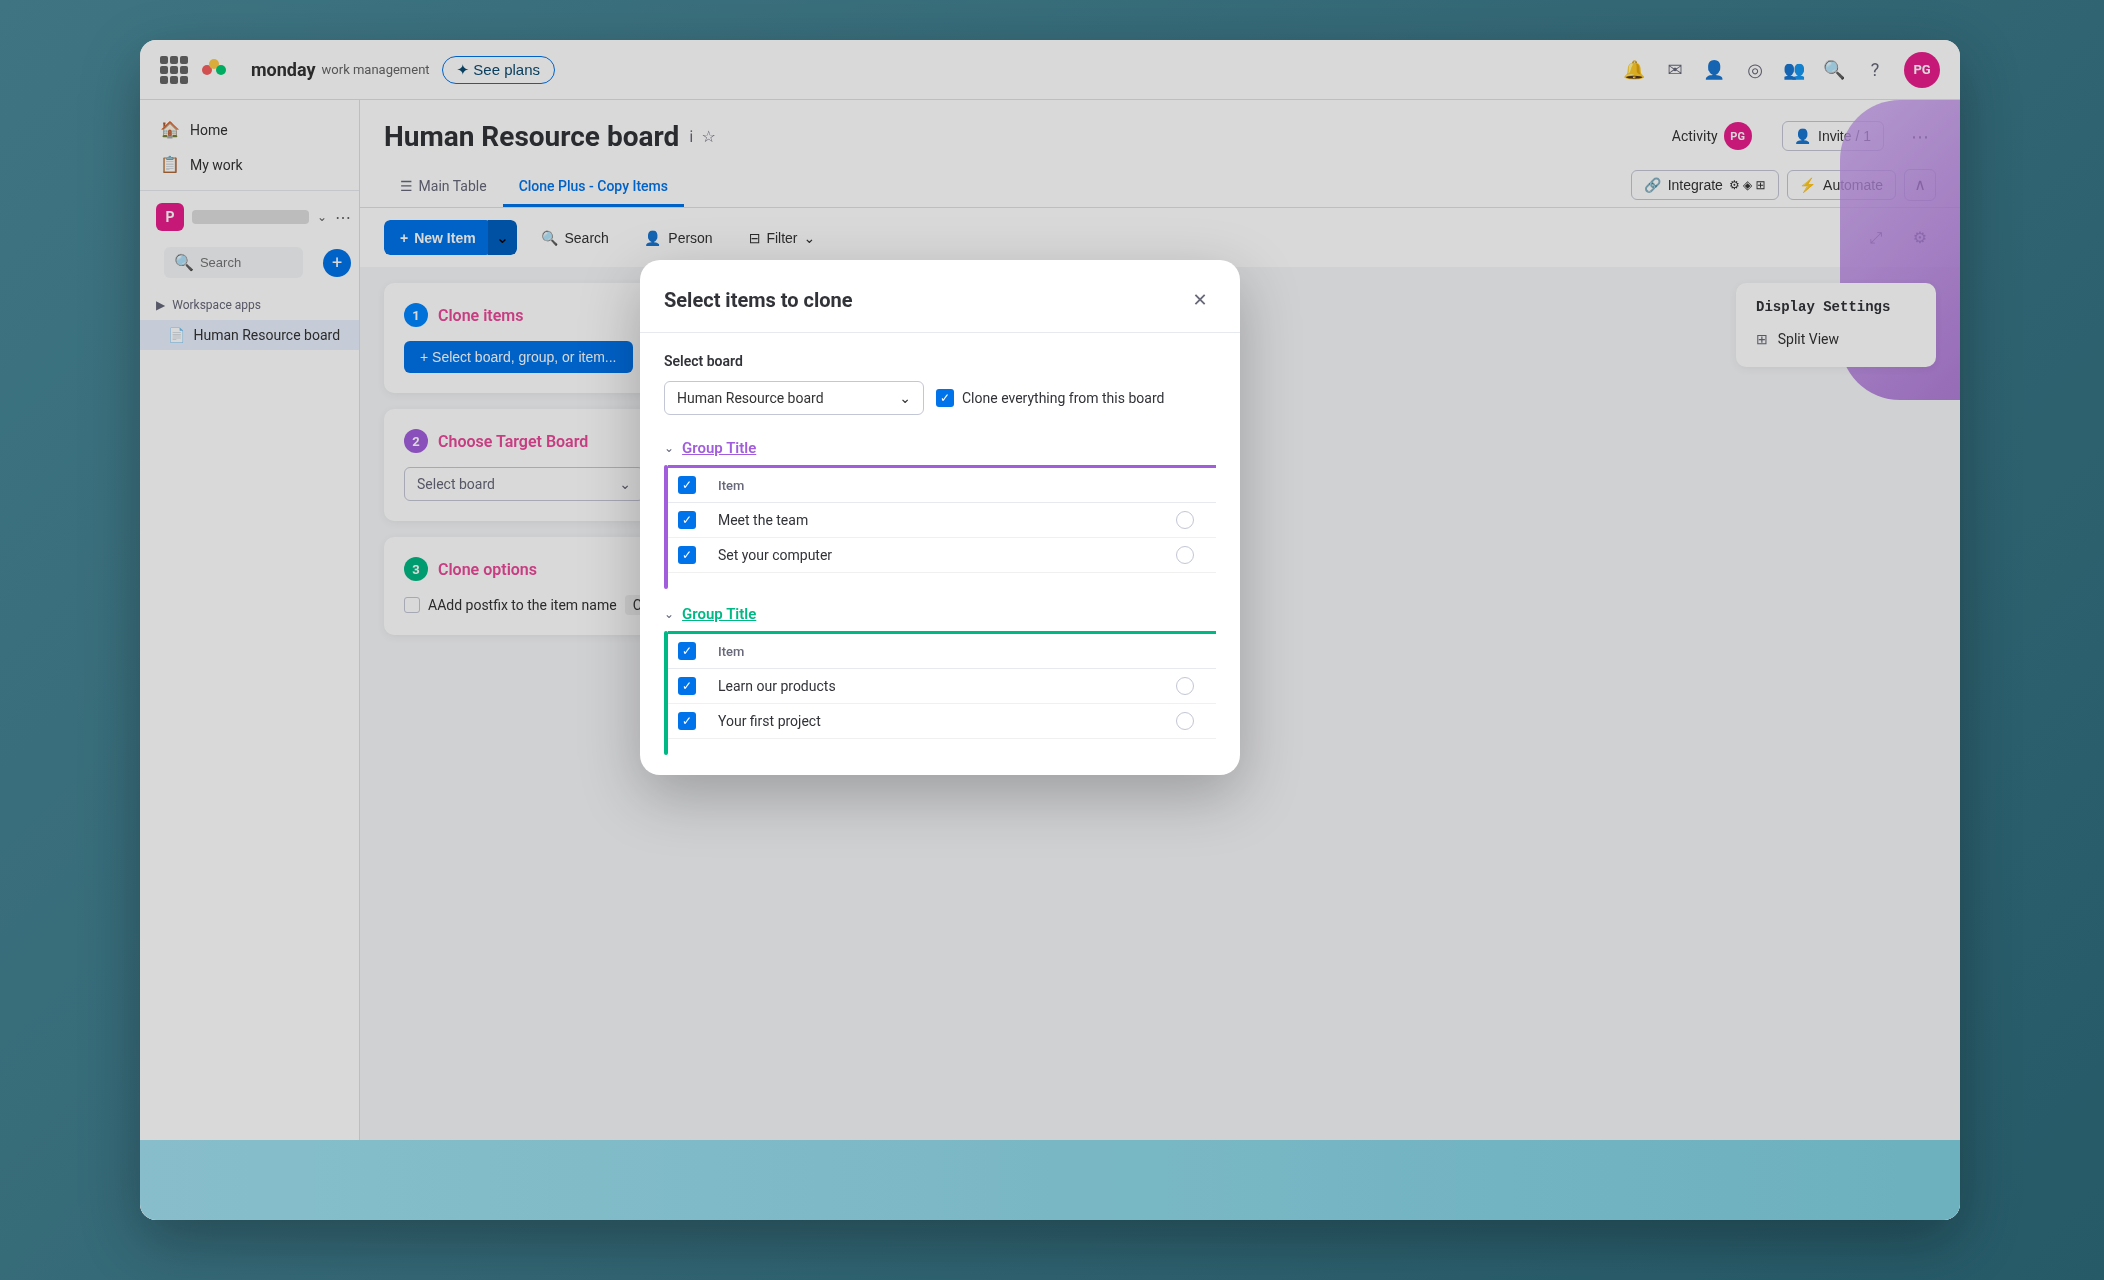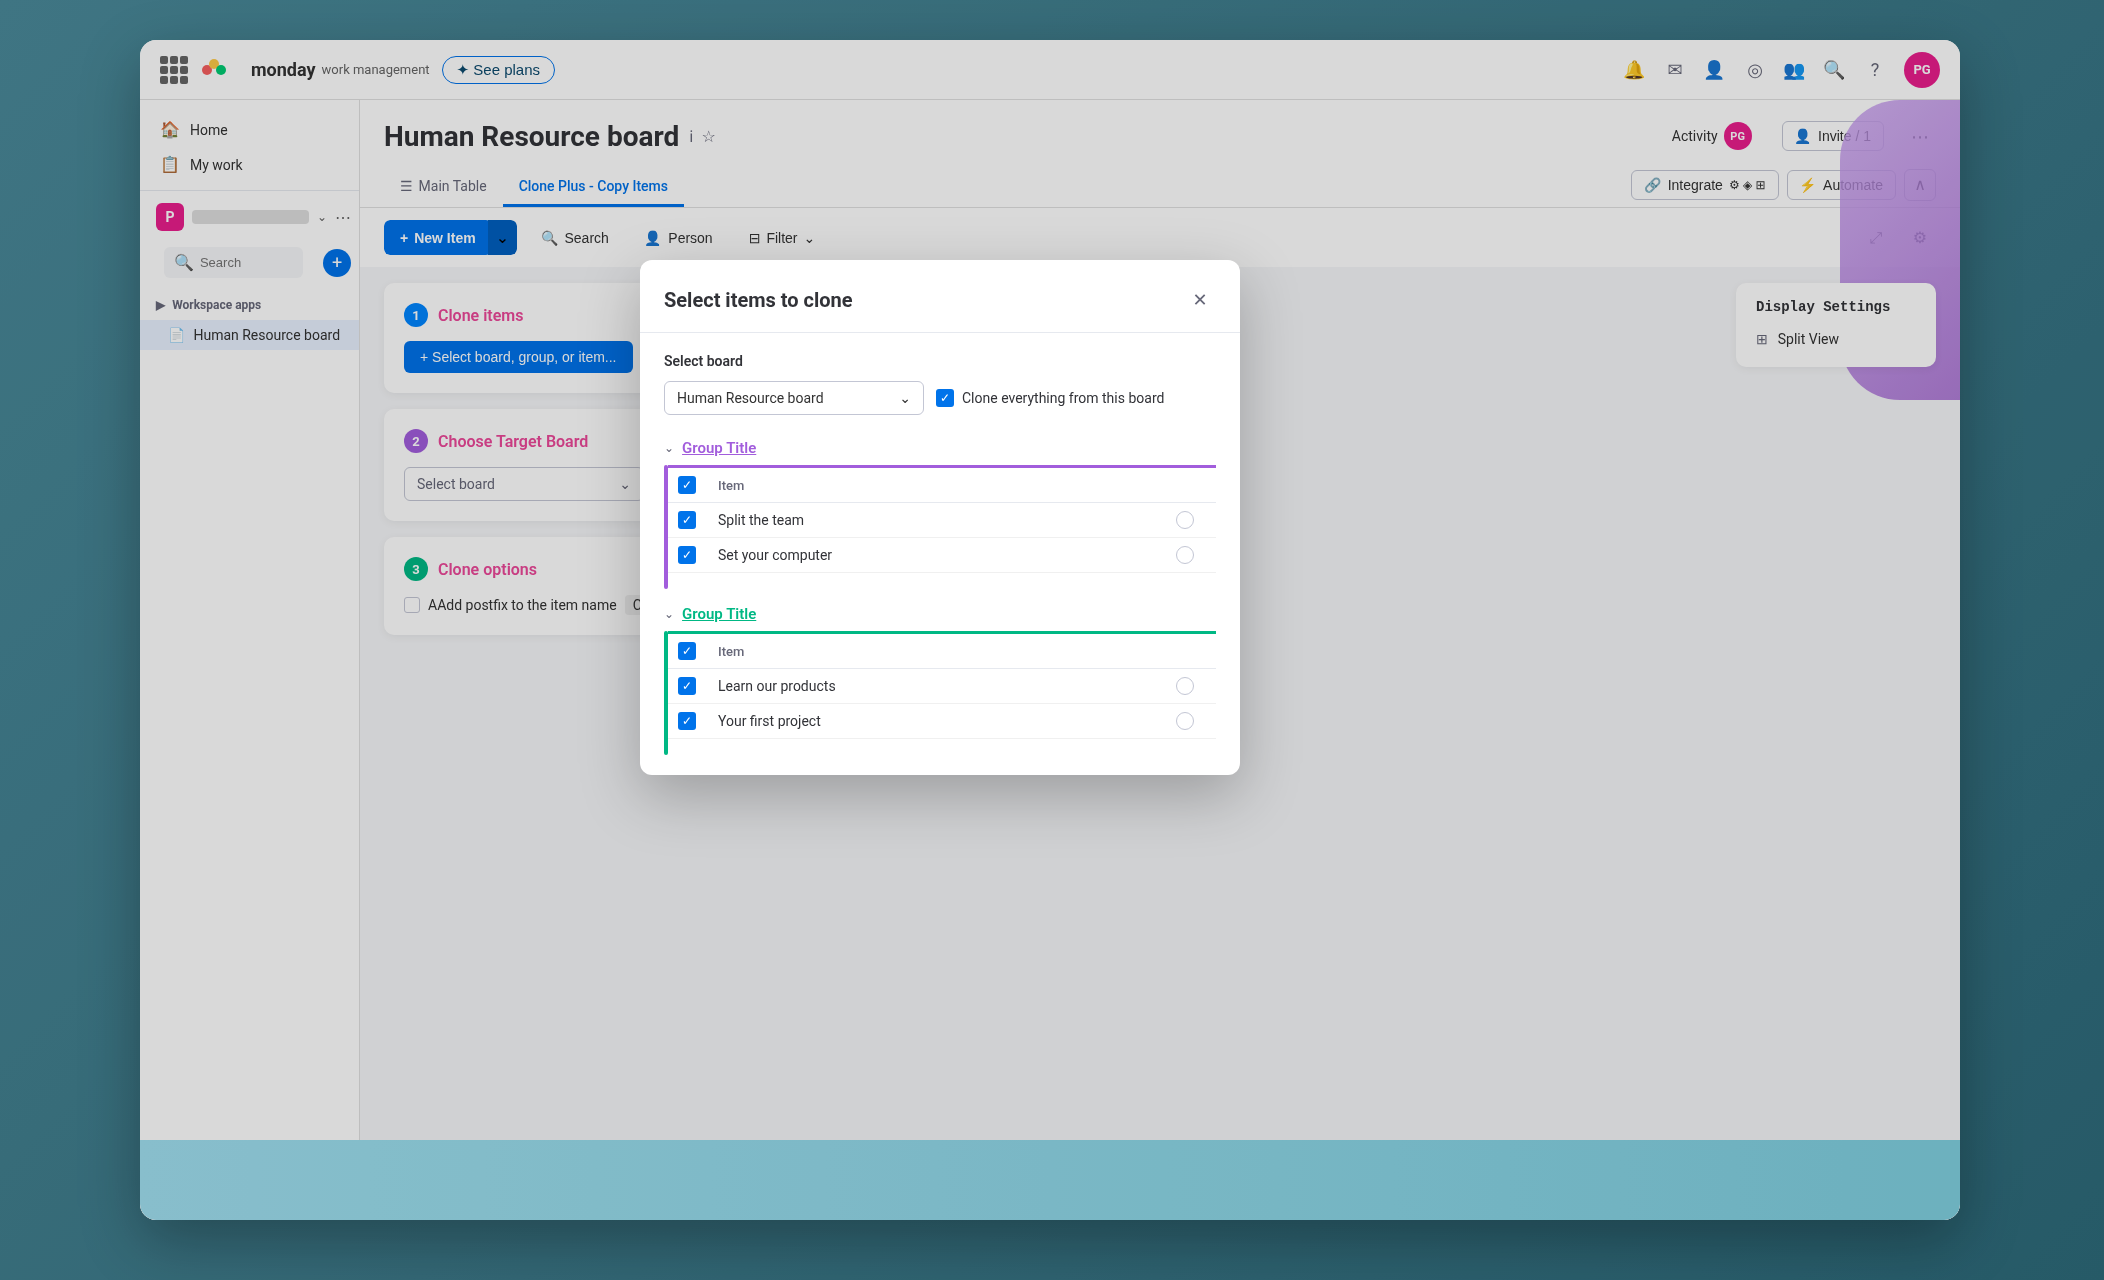--- a/index.html
+++ b/index.html
@@ -206,21 +206,21 @@
       align-items: center;
       justify-content: center;
       cursor: pointer;
       flex-shrink: 0;
     }
 
     .sidebar-section {
       padding: 8px 16px;
       font-size: 12px;
       color: #676879;
-      font-weight: 700;
+      font-weight: 400;
       cursor: pointer;
     }
 
     .sidebar-board-item {
       display: flex;
       align-items: center;
       padding: 7px 16px 7px 28px;
       gap: 8px;
       cursor: pointer;
       font-size: 14px;
@@ -552,21 +552,21 @@
       inset: 0;
       background: rgba(0,0,0,0.15);
       display: flex;
       align-items: center;
       justify-content: center;
       z-index: 100;
     }
 
     .modal {
       background: white;
-      border-radius: 12px;
+      border-radius: 20px;
       width: 600px;
       max-height: 580px;
       box-shadow: 0 20px 60px rgba(0,0,0,0.25);
       display: flex;
       flex-direction: column;
       position: relative;
     }
 
     .modal-header {
       padding: 24px 24px 16px;
@@ -1037,21 +1037,21 @@
               </th>
               <th class="item-col">Item</th>
               <th class="icon-col"></th>
             </tr>
           </thead>
           <tbody>
             <tr>
               <td>
                 <div class="row-checkbox">✓</div>
               </td>
-              <td>Split the team</td>
+              <td>Meet the team</td>
               <td>
                 <div class="row-radio"></div>
               </td>
             </tr>
             <tr>
               <td>
                 <div class="row-checkbox">✓</div>
               </td>
               <td>Set your computer</td>
               <td>

